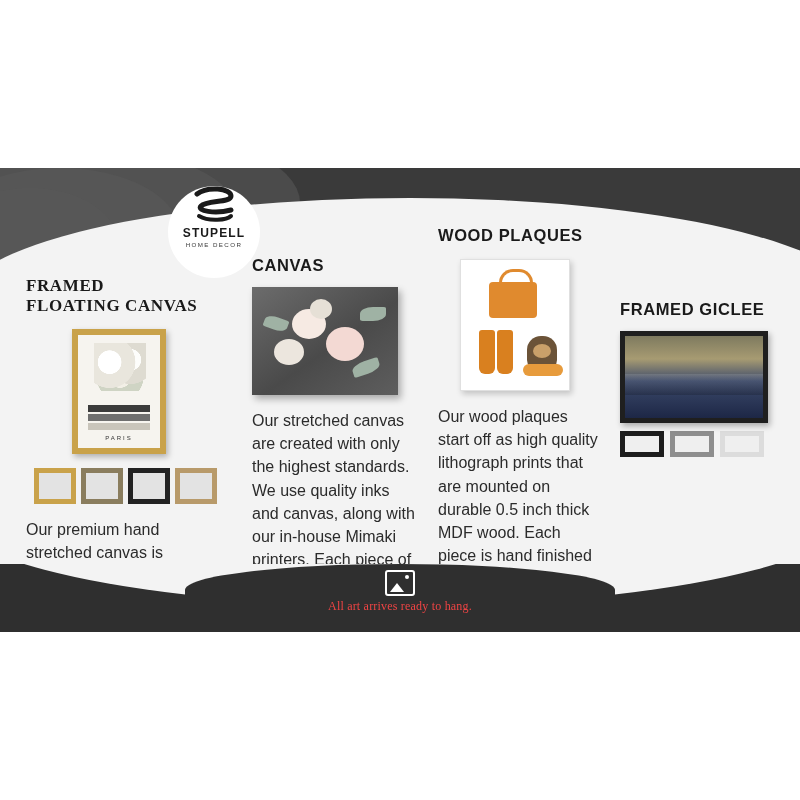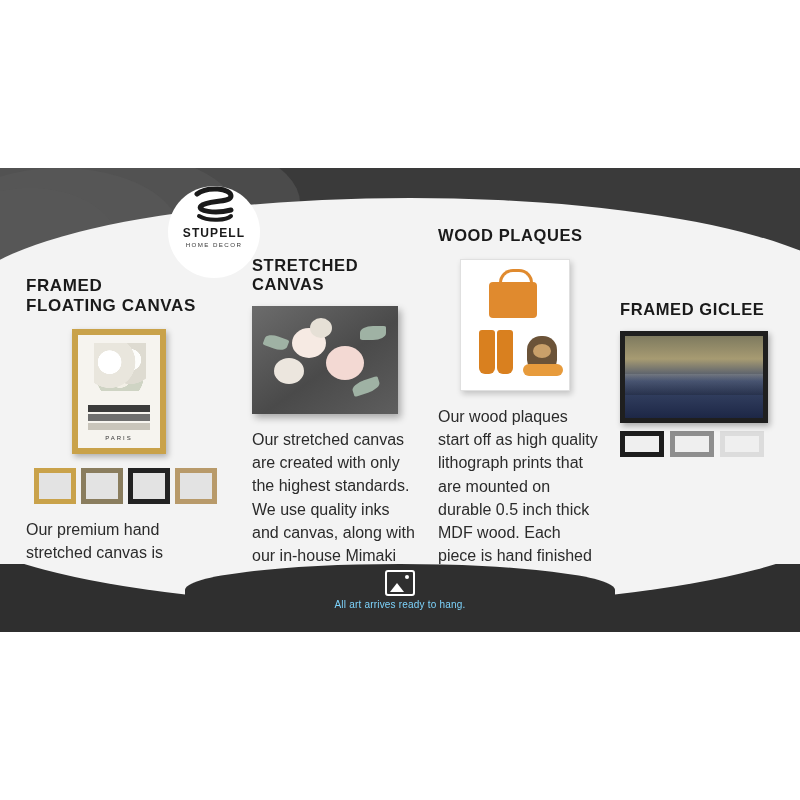--- a/index.html
+++ b/index.html
@@ -111,24 +111,24 @@
   }
   .ready-icon::before {
     content: "";
     position: absolute;
     right: 4px; top: 3px;
     width: 4px; height: 4px;
     background: #ffffff;
     border-radius: 50%;
   }
   .ready-text {
-    color: #7dd3fc;
-    font-size: 10px;
+    color: #ef4444;
+    font-size: 12px;
     letter-spacing: .2px;
-    font-family: Liberation Sans, sans-serif;
+    font-family: Liberation Serif, serif;
   }
 
   
   .logo-badge {
     position: absolute;
     left: 168px;
     top: 18px;
     width: 92px;
     height: 92px;
     border-radius: 50%;
@@ -170,21 +170,21 @@
     font-size: 16.5px;
   }
   .col-body {
     font-size: 16px;
     line-height: 1.45;
     color: #2b2b2b;
   }
 
   
   #col1 { left: 26px; top: 108px; width: 200px; }
-  #col1 .col-title { font-size: 17px; }
+  #col1 .col-title { font-size: 17px; font-family: Liberation Serif, serif; }
   .art1 {
     width: 94px; height: 125px;
     margin: 14px 0 0 46px;
     border: 6px solid #c9a24a;
     background: #f6f4ef;
     position: relative;
     box-shadow: 2px 3px 6px rgba(0,0,0,.28);
     box-sizing: border-box;
   }
   .art1 .bouquet {
@@ -347,21 +347,20 @@
         <div class="sw gold"></div>
         <div class="sw bronze"></div>
         <div class="sw black"></div>
         <div class="sw wood"></div>
       </div>
       <div class="col-body">Our premium hand stretched canvas is mounted securely by hand into a sturdy 1.5˝ box frame. The museum style gap between wrapped canvas and box frame gives the illusion of floating artwork.</div>
     </div>
 
     <div class="col" id="col2">
       <div class="col-title">
-        <div>STRETCHED</div>
         <div>CANVAS</div>
       </div>
       <div class="art2">
         <div class="f f1"></div>
         <div class="f f2"></div>
         <div class="f f3"></div>
         <div class="f f4"></div>
         <div class="leaf l1"></div>
         <div class="leaf l2"></div>
         <div class="leaf l3"></div>

